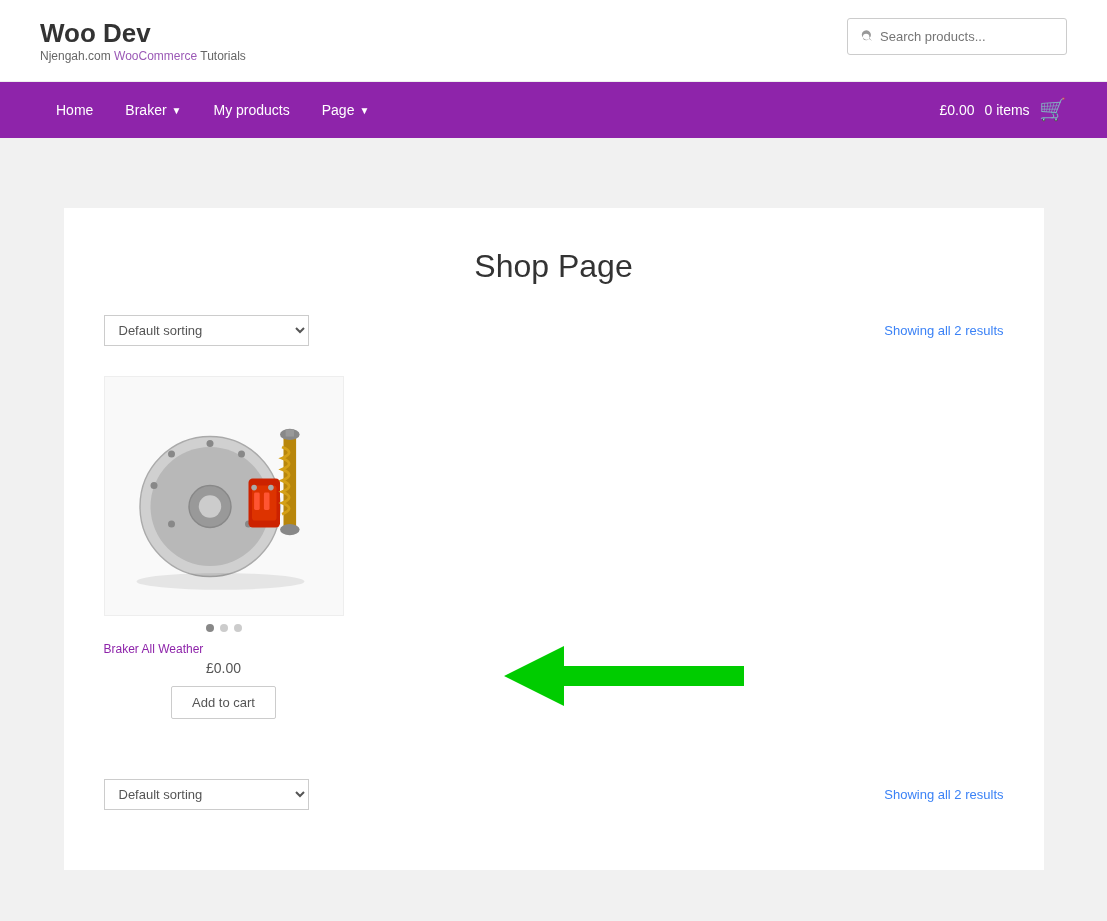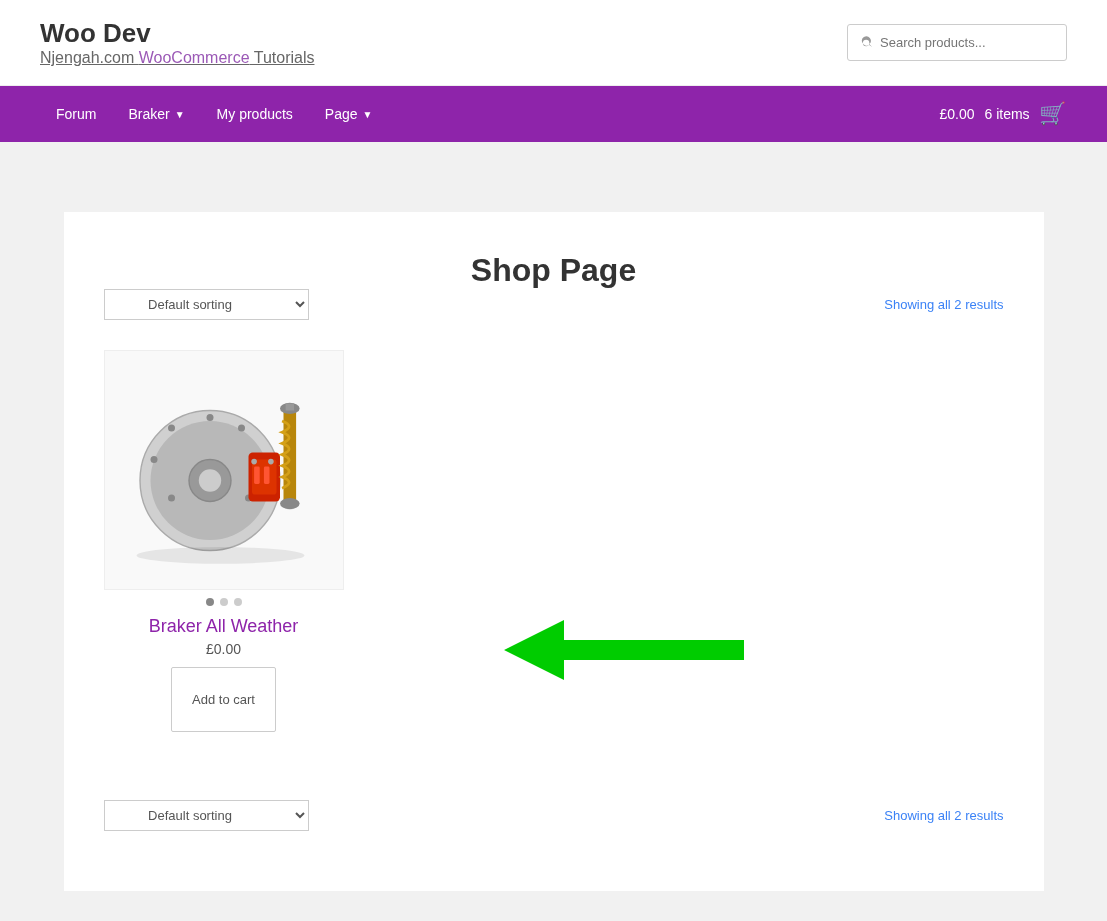--- a/index.html
+++ b/index.html
@@ -3,35 +3,34 @@
   <meta charset="utf-8">
   <style>
     * { margin: 0; padding: 0; box-sizing: border-box; }
     body { font-family: -apple-system, BlinkMacSystemFont, 'Segoe UI', Arial, sans-serif; background: #f1f1f1; color: #333; }
 
     
     .site-header {
       background: #fff;
       padding: 18px 40px;
       display: flex;
-      align-items: center;
+      align-items: flex-start;
       justify-content: space-between;
       border-bottom: 1px solid #eee;
     }
     .site-branding {}
     .site-title {
       font-size: 26px;
       font-weight: 700;
       color: #333;
       line-height: 1.2;
     }
     .site-tagline {
-      font-size: 16px;
+      font-size: 12px;
       color: #666;
-      text-decoration: underline;
     }
     .site-tagline span.woo { color: #9b59b6; }
     .header-search {
       display: flex;
       align-items: center;
       border: 1px solid #ccc;
       border-radius: 3px;
       padding: 10px 12px;
       width: 220px;
       background: #fff;
@@ -97,38 +96,38 @@
     .main-content {
       max-width: 980px;
       margin: 40px auto;
       background: #fff;
       padding: 40px 40px 60px 40px;
       min-height: 600px;
     }
     .shop-page-title {
       text-align: center;
       font-size: 32px;
-      font-weight: 700;
+      font-weight: 400;
       color: #333;
+      margin-bottom: 30px;
     }
     .shop-toolbar {
       display: flex;
       align-items: center;
       justify-content: space-between;
       margin-bottom: 30px;
     }
     .sort-select {
       border: 1px solid #ccc;
       padding: 6px 30px 6px 10px;
       font-size: 13px;
       color: #555;
       background: #fff;
       appearance: auto;
       cursor: pointer;
-      text-align: center;
     }
     .results-count {
       font-size: 13px;
       color: #3b82f6;
     }
 
     
     .products-grid {
       display: flex;
       flex-wrap: wrap;
@@ -166,38 +165,37 @@
     .dot {
       width: 8px;
       height: 8px;
       border-radius: 50%;
       background: #ccc;
     }
     .dot.active { background: #888; }
 
     .product-title {
       margin-top: 10px;
-      font-size: 18px;
+      font-size: 12px;
       color: #8e24aa;
-      text-align: center;
     }
     .product-price {
       font-size: 14px;
       color: #555;
       text-align: center;
       margin: 4px 0 10px;
     }
     .add-to-cart-btn {
       display: block;
-      margin: 8px auto;
+      margin: 0 auto;
       border: 1px solid #ccc;
       background: #fff;
       color: #555;
       font-size: 13px;
-      padding: 24px 20px;
+      padding: 8px 20px;
       cursor: pointer;
       border-radius: 2px;
     }
 
     
     .products-area {
       position: relative;
     }
 
     .bottom-toolbar {
@@ -228,41 +226,41 @@
       <svg class="search-icon-svg" viewBox="0 0 24 24" xmlns="http://www.w3.org/2000/svg">
         <path d="M21 19l-5.197-5.197A7.5 7.5 0 1 0 4.5 12a7.5 7.5 0 0 0 11.303 3.303L21 19zm-16-7a5.5 5.5 0 1 1 11 0 5.5 5.5 0 0 1-11 0z"></path>
       </svg>
       <input type="text" placeholder="Search products..." style="">
     </div>
   </header>
 
   <nav class="site-nav">
     <ul class="nav-links">
       <li>
-        <a href="#">Forum</a>
+        <a href="#">Home</a>
       </li>
       <li>
         <a href="#">
           <span>Braker</span>
           <span class="chevron">▼</span>
         </a>
       </li>
       <li>
         <a href="#">My products</a>
       </li>
       <li>
         <a href="#">
           <span>Page</span>
           <span class="chevron">▼</span>
         </a>
       </li>
     </ul>
     <div class="nav-cart">
       <span class="cart-amount">£0.00</span>
-      <span>6 items</span>
+      <span>0 items</span>
       <span class="cart-icon-wrap">🛒</span>
     </div>
   </nav>
 
   <div style="background:#f1f1f1; padding: 30px 60px;">
     <div class="main-content">
 
       <h1 class="shop-page-title">Shop Page</h1>
 
       <div class="shop-toolbar">

